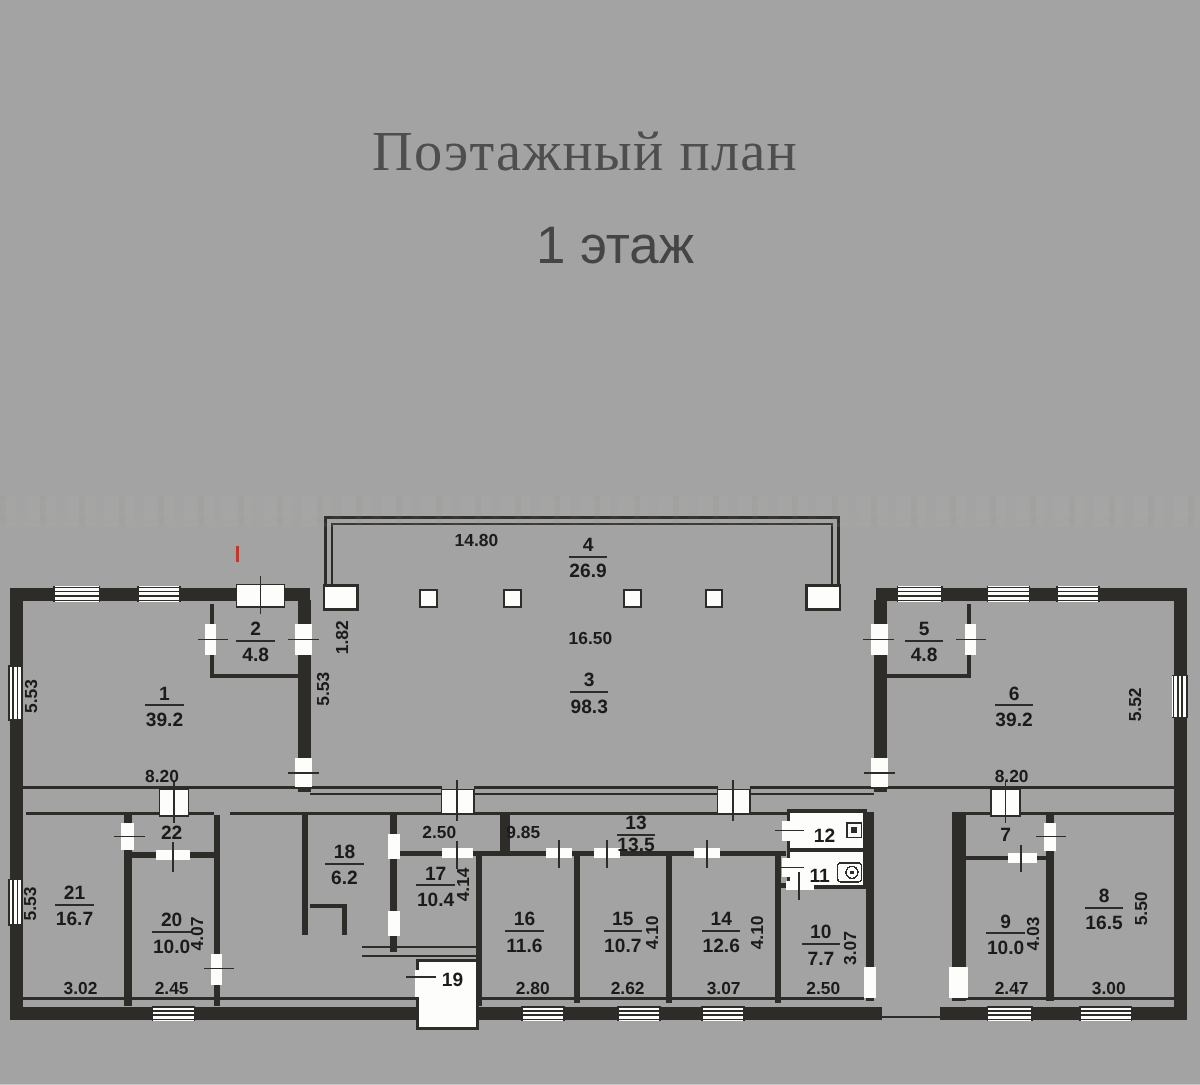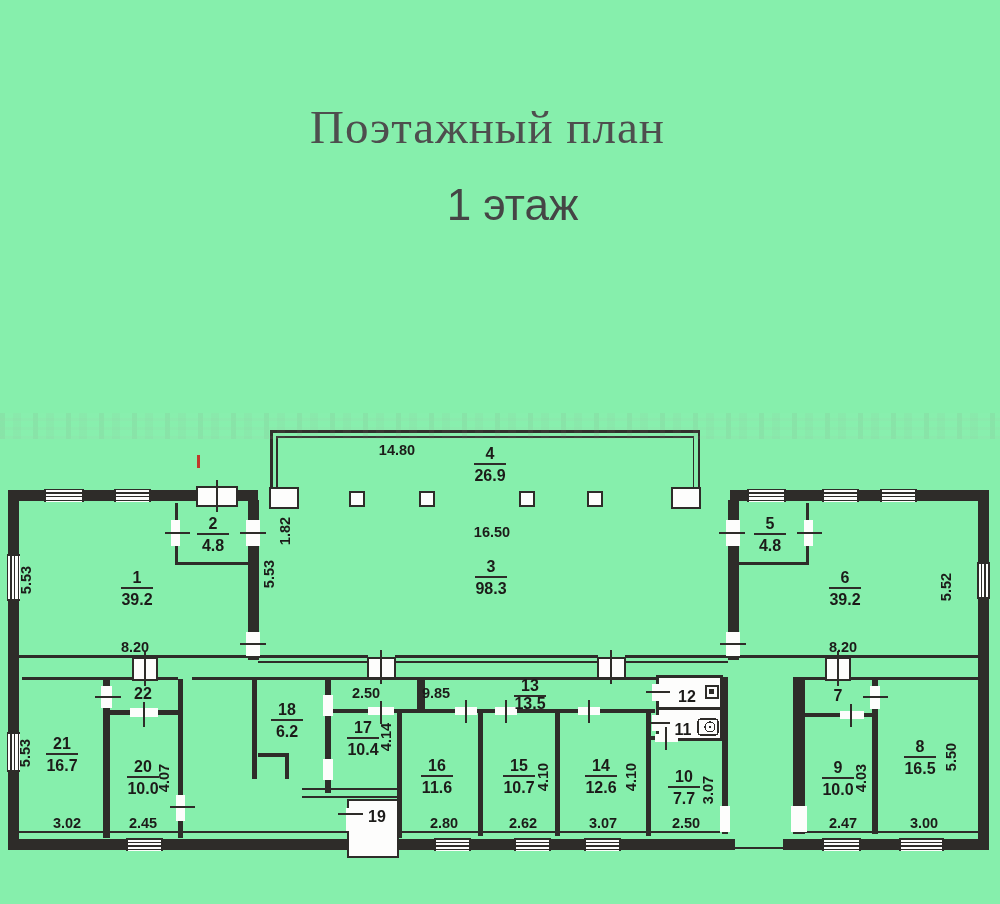--- a/index.html
+++ b/index.html
@@ -1,16 +1,16 @@
 <!DOCTYPE html>
 <html><head>
 <meta charset="utf-8">
 <style>
   html,body{margin:0;padding:0;background:#ffffff;}
-  #stage{position:relative;width:1000px;height:904px;background:#86efac;overflow:hidden;
+  #stage{position:relative;width:1000px;height:904px;background:#a3a3a3;overflow:hidden;
          font-family:"Liberation Sans", sans-serif;}
   .title1{position:absolute;left:0;top:100px;width:975px;text-align:center;
           font-family:"Liberation Serif", serif;font-size:47px;color:#4e4e4e;letter-spacing:1px;}
   .title2{position:absolute;left:0;top:180px;width:1025px;text-align:center;
           font-family:"Liberation Sans", sans-serif;font-size:44px;color:#454545;}
   .noise{position:absolute;left:0;top:413px;width:1000px;height:26px;opacity:.45;
          background:
           repeating-linear-gradient(90deg, rgba(150,148,142,.25) 0 5px, rgba(220,218,212,.06) 5px 13px, rgba(170,168,162,.18) 13px 21px, rgba(235,233,228,.05) 21px 33px),
           repeating-linear-gradient(0deg, rgba(180,178,170,.15) 0 3px, rgba(255,255,255,0) 3px 9px);}
   svg text{font-family:"Liberation Sans", sans-serif;font-weight:bold;fill:#1c1b19;}

